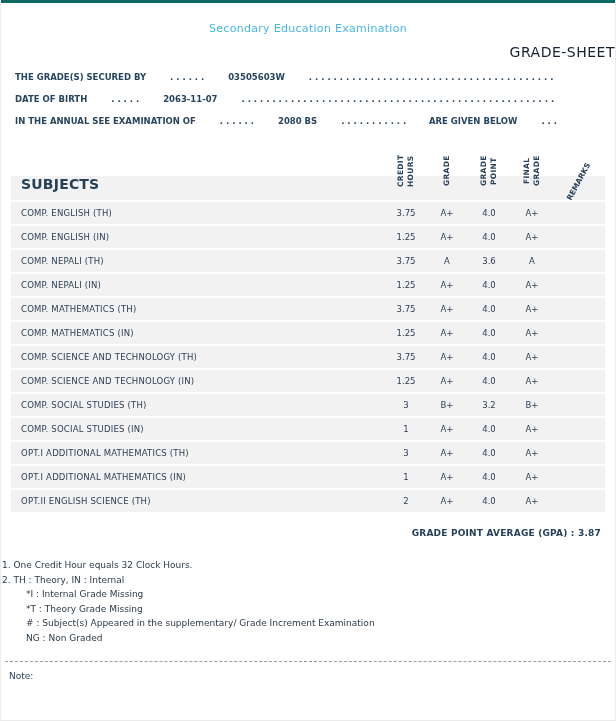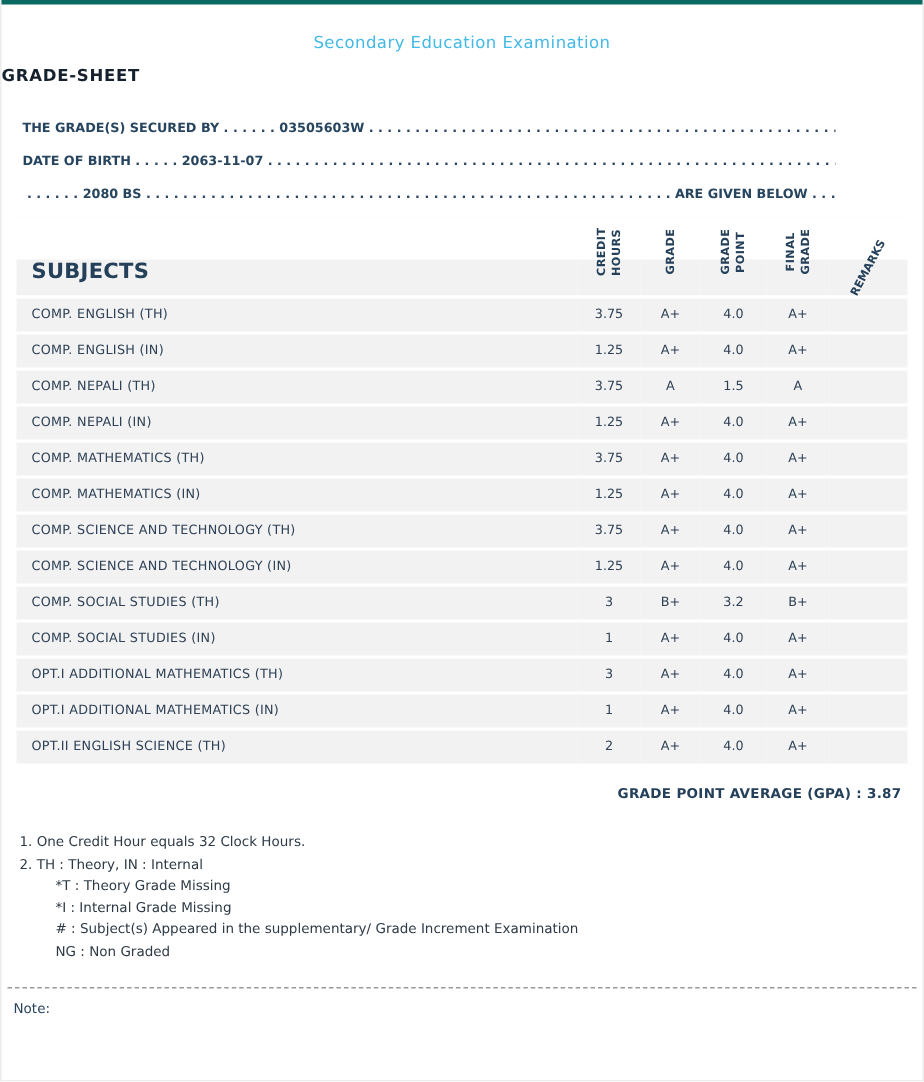--- a/index.html
+++ b/index.html
@@ -11,26 +11,26 @@
     border: 1px solid #ececec; border-top: none;
     padding-bottom: 16px; position: relative;
   }
   .topbar { height: 3px; width: 100%; background: #0a6a62; }
 
   .title {
     text-align: center; color: #44b9e8; font-size: 11px; font-weight: 400;
     margin-top: 19px; letter-spacing: 0.3px;
   }
   .subtitle {
-    text-align: left; color: #16212e; font-size: 11px; font-weight: 700;
+    text-align: right; color: #16212e; font-size: 14px; font-weight: 400;
     margin-top: 9px; letter-spacing: 0.5px;
   }
 
   .info { margin: 12px 58px 0 14px; font-size: 8.5px; font-weight: 700; color: #27455f; }
-  .iline { display: flex; align-items: flex-end; height: 22px; }
+  .iline { display: flex; align-items: flex-start; height: 22px; gap: 21px; }
   .iline span { white-space: pre; }
   .iline .fill { flex: 1 1 0; min-width: 0; overflow: hidden; }
 
   table.grades {
     width: calc(100% - 20px); margin: 10px 10px 0;
     border-collapse: collapse; table-layout: fixed;
   }
   thead th {
     vertical-align: bottom; font-size: 7.5px; font-weight: 700; color: #25405a;
     height: 48px; padding: 0; text-align: center;
@@ -51,21 +51,21 @@
     background: #f2f2f2; border-bottom: 2px solid #fff;
     font-size: 8.5px; color: #2e4156; padding: 6px 3px; text-align: center;
   }
   tbody td.sub { text-align: left; padding-left: 10px; letter-spacing: 0.2px; }
 
   .gpa {
     margin-top: 14px; padding-right: 14px; text-align: right;
     font-size: 9px; font-weight: 700; color: #25405a; letter-spacing: 0.2px; padding-left: 37px;
   }
 
-  .footnotes { margin: 20px 10px 0 12px; font-size: 9px; color: #2d3a46; }
+  .footnotes { margin: 20px 10px 0 1px; font-size: 9px; color: #2d3a46; }
   .fnote { line-height: 14.5px; white-space: pre-wrap; }
   .fnote.indent { padding-left: 24px; }
 
   .dashed { border-top: 1px dashed #9a9a9a; margin: 16px 4px 0; }
 
   .note { margin: 7px 10px 0 8px; font-size: 9px; color: #27435e; line-height: 15px; }
   .note-heading { margin-bottom: 2px; }
 </style>
 </head>
 <body>
@@ -83,20 +83,21 @@
         <span>03505603W</span>
         <span class="fill dots"> . . . . . . . . . . . . . . . . . . . . . . . . . . . . . . . . . . . . . . . . . . . . . . . . . . . . . . . . . . . . . . . . . . . . . . . . . . . . . . . . . . . . . . . . . . . . . . . . . . . . . . . .</span>
     </div>
     <div class="iline">
       <span>DATE OF BIRTH</span>
         <span class="dots"> . . . . . </span>
         <span>2063-11-07</span>
         <span class="fill dots"> . . . . . . . . . . . . . . . . . . . . . . . . . . . . . . . . . . . . . . . . . . . . . . . . . . . . . . . . . . . . . . . . . . . . . . . . . . . . . . . . . . . . . . . . . . . . . . . . . . . . . . . .</span>
     </div>
     <div class="iline">
+      <span>IN THE ANNUAL SEE EXAMINATION OF</span>
         <span class="dots"> . . . . . . </span>
         <span>2080 BS</span>
         <span class="fill dots"> . . . . . . . . . . . . . . . . . . . . . . . . . . . . . . . . . . . . . . . . . . . . . . . . . . . . . . . . . . . . . . . . . . . . . . . . . . . . . . . . . . . . </span>
         <span>ARE GIVEN BELOW</span>
         <span class="dots"> . . .</span>
     </div>
   </div>
 
   <table class="grades">
     <thead>
@@ -123,21 +124,21 @@
           <td>1.25</td>
           <td>A+</td>
           <td>4.0</td>
           <td>A+</td>
           <td></td>
         </tr>
         <tr>
           <td class="sub">COMP. NEPALI (TH)</td>
           <td>3.75</td>
           <td>A</td>
-          <td>1.5</td>
+          <td>3.6</td>
           <td>A</td>
           <td></td>
         </tr>
         <tr>
           <td class="sub">COMP. NEPALI (IN)</td>
           <td>1.25</td>
           <td>A+</td>
           <td>4.0</td>
           <td>A+</td>
           <td></td>
@@ -217,22 +218,22 @@
       </tbody>
   </table>
 
   <div class="gpa">
     <span>GRADE POINT AVERAGE (GPA) :</span> <span>3.87</span>
   </div>
 
   <div class="footnotes" id="footnotes">
       <div class="fnote">1. One Credit Hour equals 32 Clock Hours.</div>
       <div class="fnote">2. TH : Theory, IN : Internal</div>
+      <div class="fnote indent">*I : Internal Grade Missing</div>
       <div class="fnote indent">*T : Theory Grade Missing</div>
-      <div class="fnote indent">*I : Internal Grade Missing</div>
       <div class="fnote indent"># : Subject(s) Appeared in the supplementary/ Grade Increment Examination</div>
       <div class="fnote indent">NG : Non Graded</div>
     </div>
 
   <div class="dashed"></div>
 
   <div class="note">
     <div class="note-heading">Note:</div>
 
   </div>

